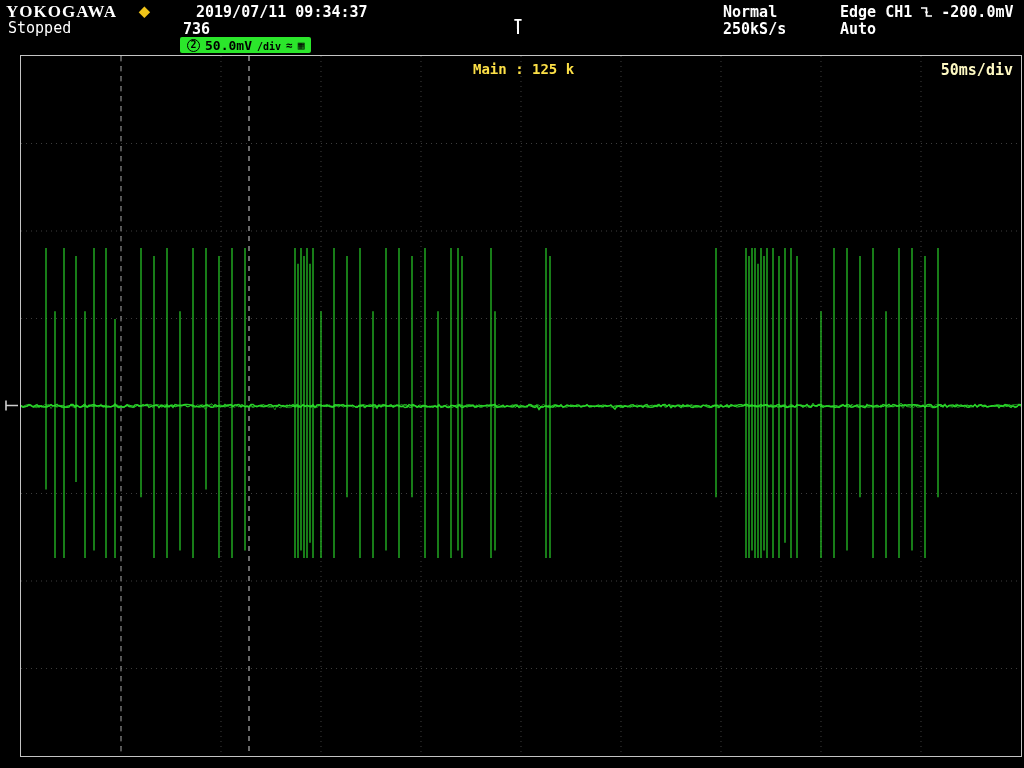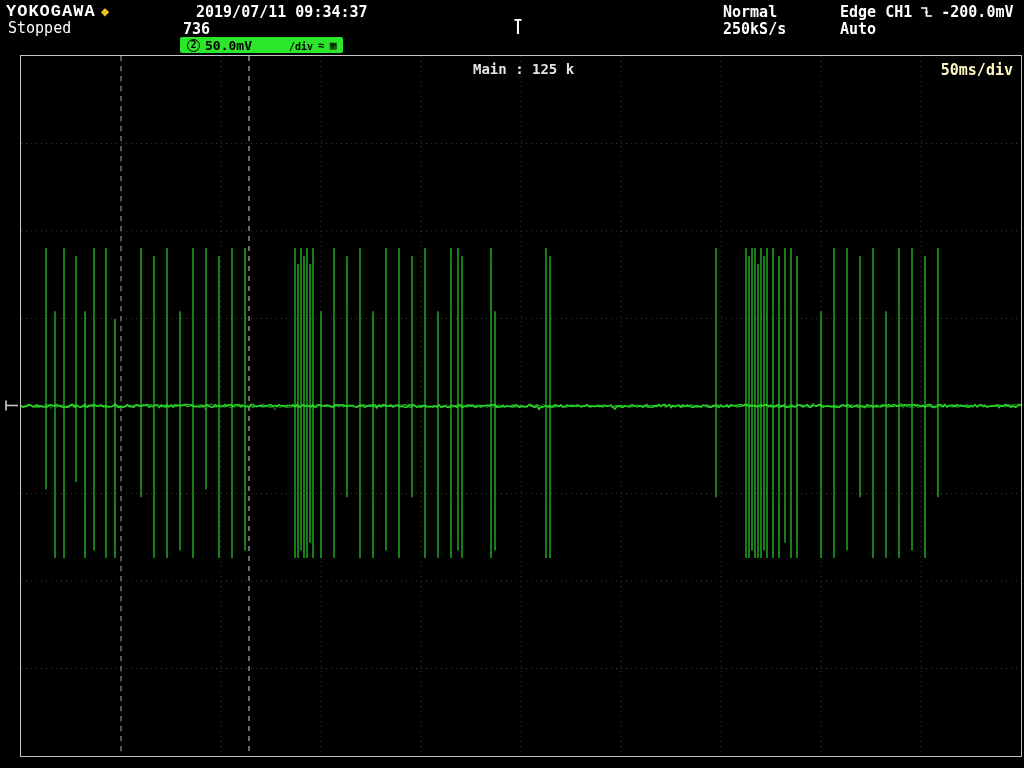--- a/index.html
+++ b/index.html
@@ -3,43 +3,43 @@
 <meta charset="utf-8">
 <style>
   html,body{margin:0;padding:0;}
   body{
     width:1024px;height:768px;background:#000;position:relative;overflow:hidden;
     font-family:"DejaVu Sans Mono",monospace;color:#fff;
     -webkit-font-smoothing:none;
   }
   
   .hdr{position:absolute;left:0;top:0;width:1024px;height:55px;background:#000;}
-  .brand{position:absolute;left:6px;top:2px;font-family:Liberation Mono, monospace;
-         font-weight:bold;font-size:17px;letter-spacing:1px;color:#fff;display:flex;align-items:center;gap:5px;}
+  .brand{position:absolute;left:6px;top:2px;font-family:Liberation Serif, serif;
+         font-weight:bold;font-size:17px;letter-spacing:1px;color:#fff;display:flex;align-items:center;gap:22px;}
   .diamond{font-size:14px;line-height:1;}
   .status{position:absolute;left:8px;top:19px;font-size:15px;font-weight:normal;}
   .datetime{position:absolute;left:148px;top:3px;font-size:15px;font-weight:bold;margin-left:48px;}
   .acq{position:absolute;left:183px;top:20px;font-size:15px;font-weight:bold;}
   .trigmark{position:absolute;left:511px;top:16px;width:14px;height:18px;font-size:14px;font-weight:bold;text-align:center;}
   .trigmark .tick{position:absolute;left:6px;top:13px;width:2px;height:5px;background:#fff;}
   .tmode{position:absolute;left:723px;top:3px;font-size:15px;font-weight:bold;}
   .srate{position:absolute;left:723px;top:20px;font-size:15px;font-weight:bold;}
   .edge{position:absolute;left:840px;top:3px;font-size:15px;font-weight:bold;display:flex;align-items:center;gap:8px;}
   .tcoup{position:absolute;left:840px;top:20px;font-size:15px;font-weight:bold;}
   
   .badge{position:absolute;left:180px;top:37px;height:16px;padding:0 7px;display:flex;align-items:center;gap:5px;
          color:#000;font-size:13px;font-weight:bold;border-radius:2px;}
   .chnum{width:13px;height:13px;border:1.5px solid #000;border-radius:50%;display:flex;align-items:center;justify-content:center;
          font-size:10px;line-height:1;box-sizing:border-box;}
-  .divtxt{font-size:10px;align-self:flex-end;padding-bottom:1px;margin-left:32px;}
+  .divtxt{font-size:10px;align-self:flex-end;padding-bottom:1px;}
   .bicon{font-size:11px;line-height:1;}
   
   .plot{position:absolute;left:20px;top:55px;width:1000px;height:700px;border:1px solid #c4c4c4;background:#000;}
   .plot svg{position:absolute;left:0;top:0;width:100%;height:100%;}
-  .mainlbl{position:absolute;left:452px;top:5px;font-size:14px;font-weight:bold;color:#e5e5e5;}
+  .mainlbl{position:absolute;left:452px;top:5px;font-size:14px;font-weight:bold;color:#fde047;}
   .tbase{position:absolute;right:8px;top:5px;font-size:15px;font-weight:bold;color:#fef9c3;}
   .gnd{position:absolute;left:4px;top:399px;}
 </style>
 </head>
 <body>
 
 <div class="hdr">
   <div class="brand">
     <span>YOKOGAWA</span>
     <span class="diamond" style="color:#f0c419;">◆</span>

